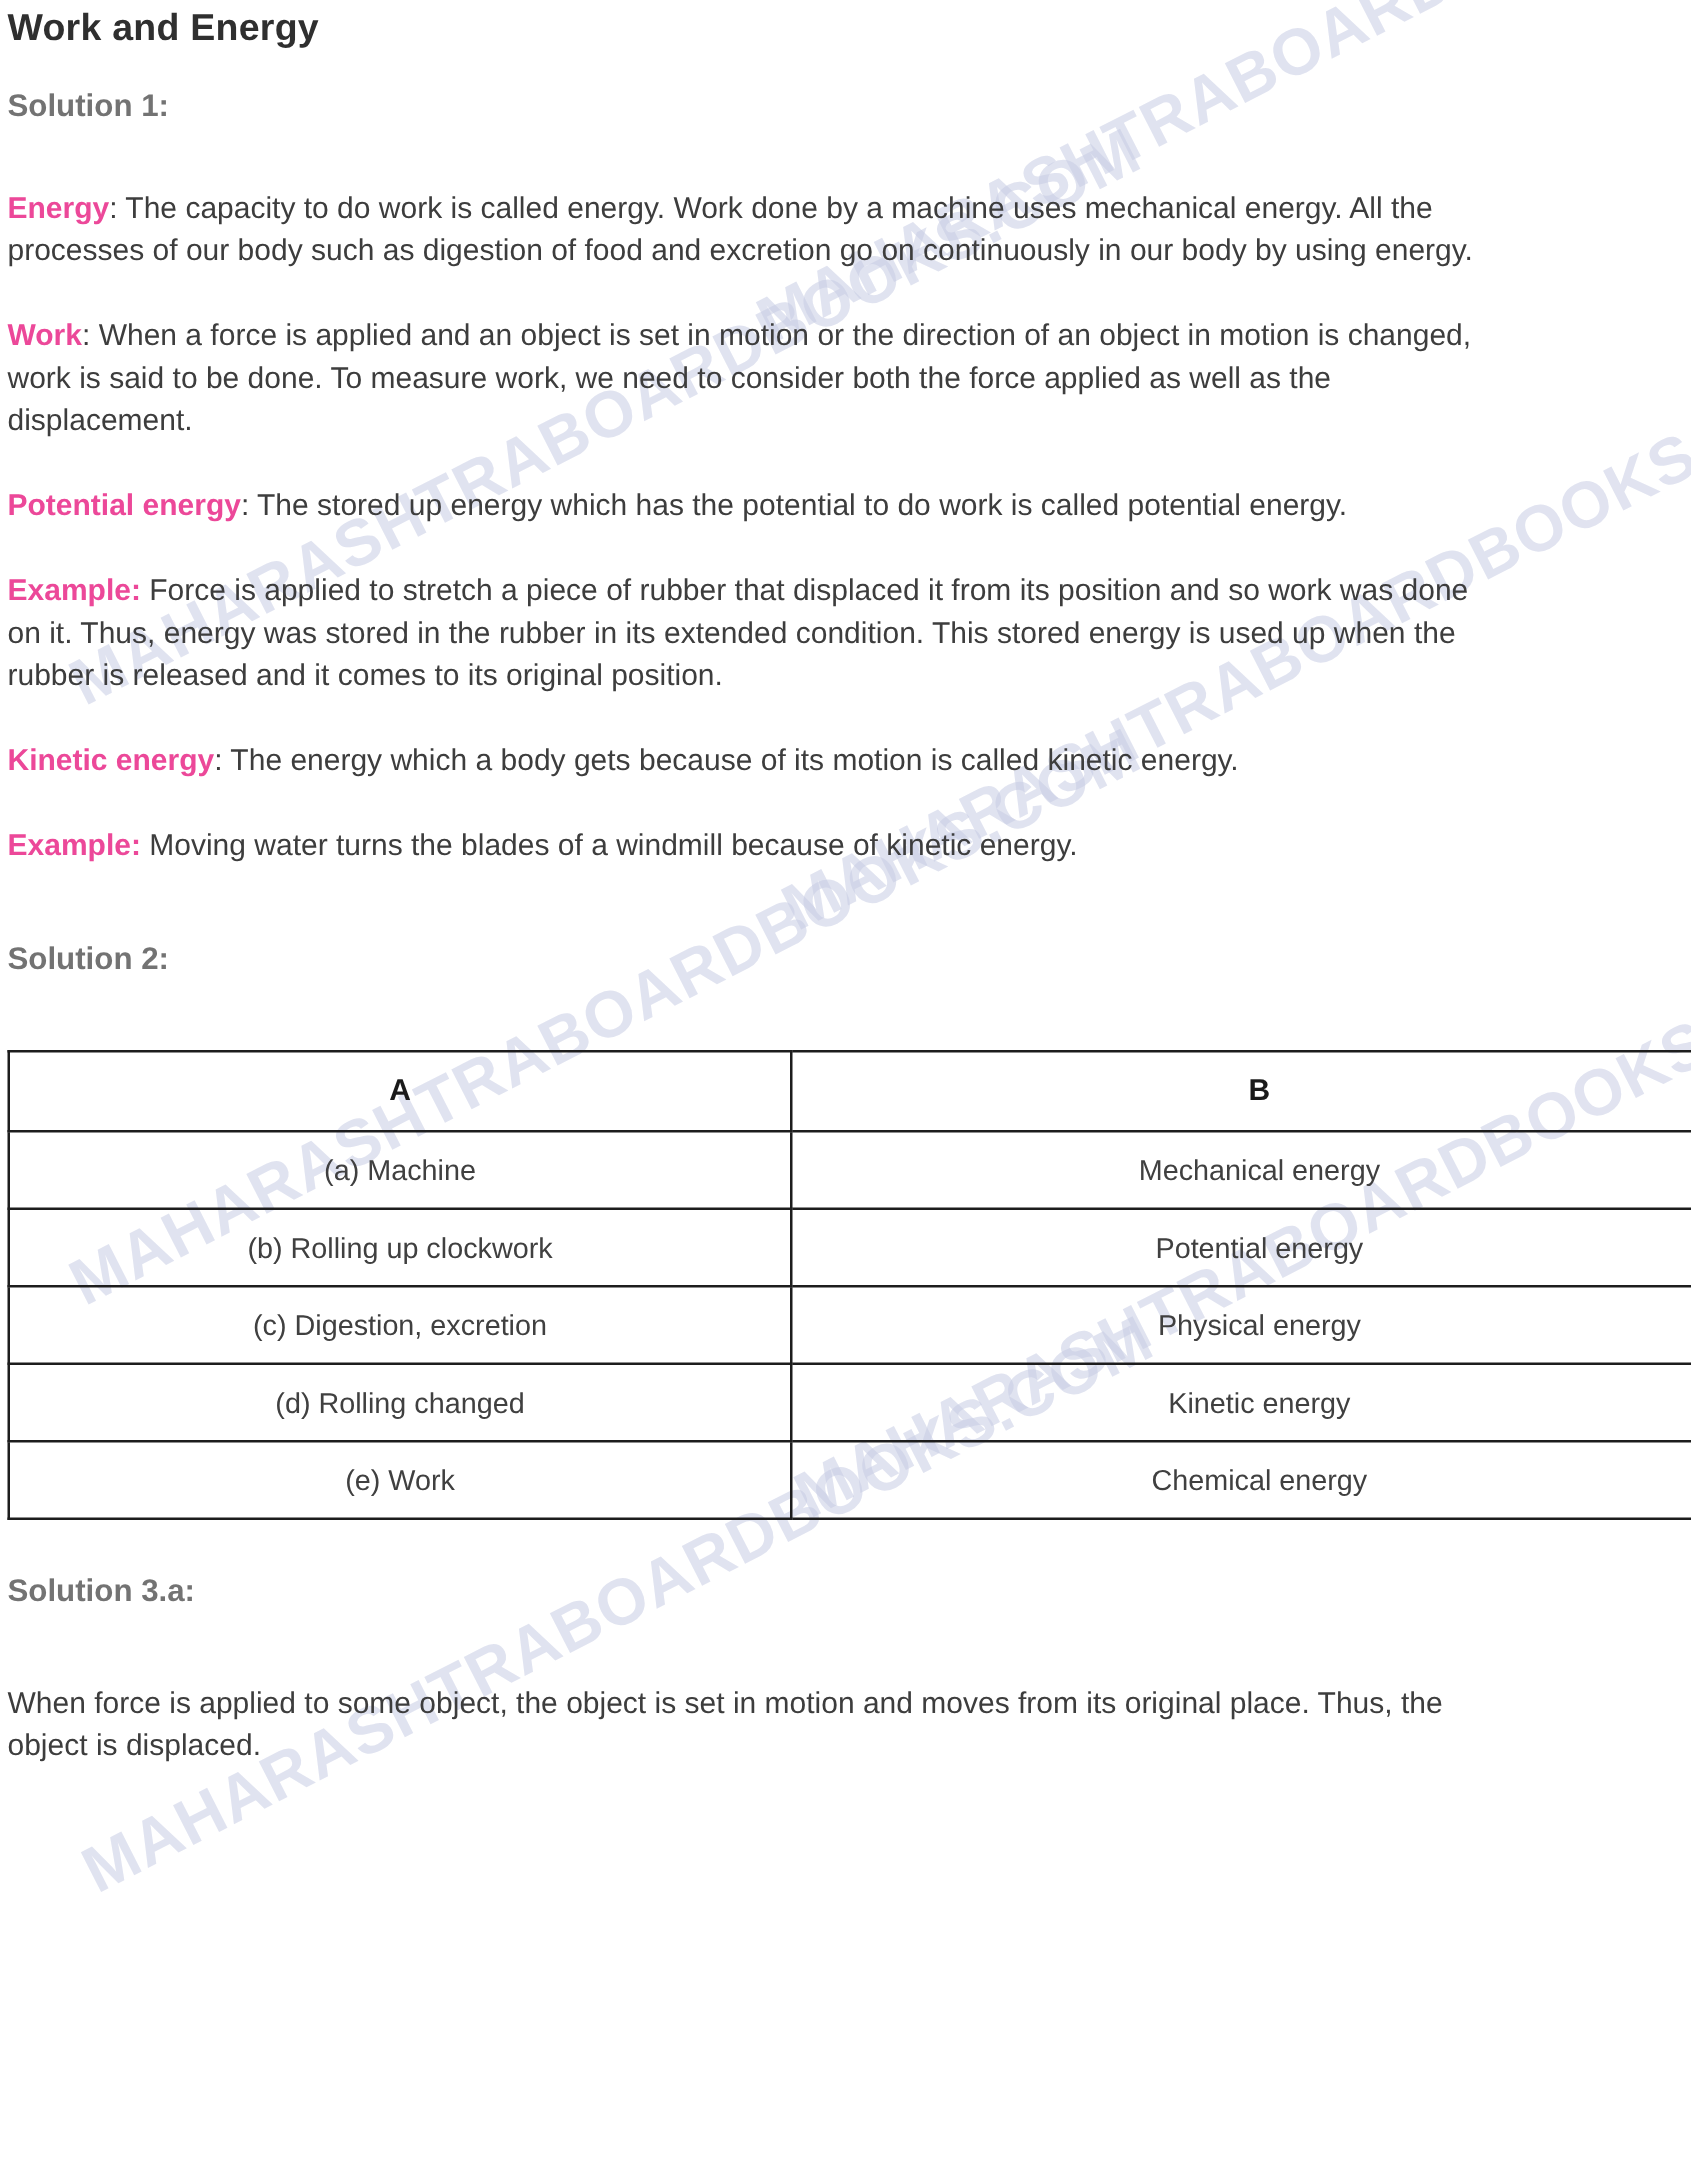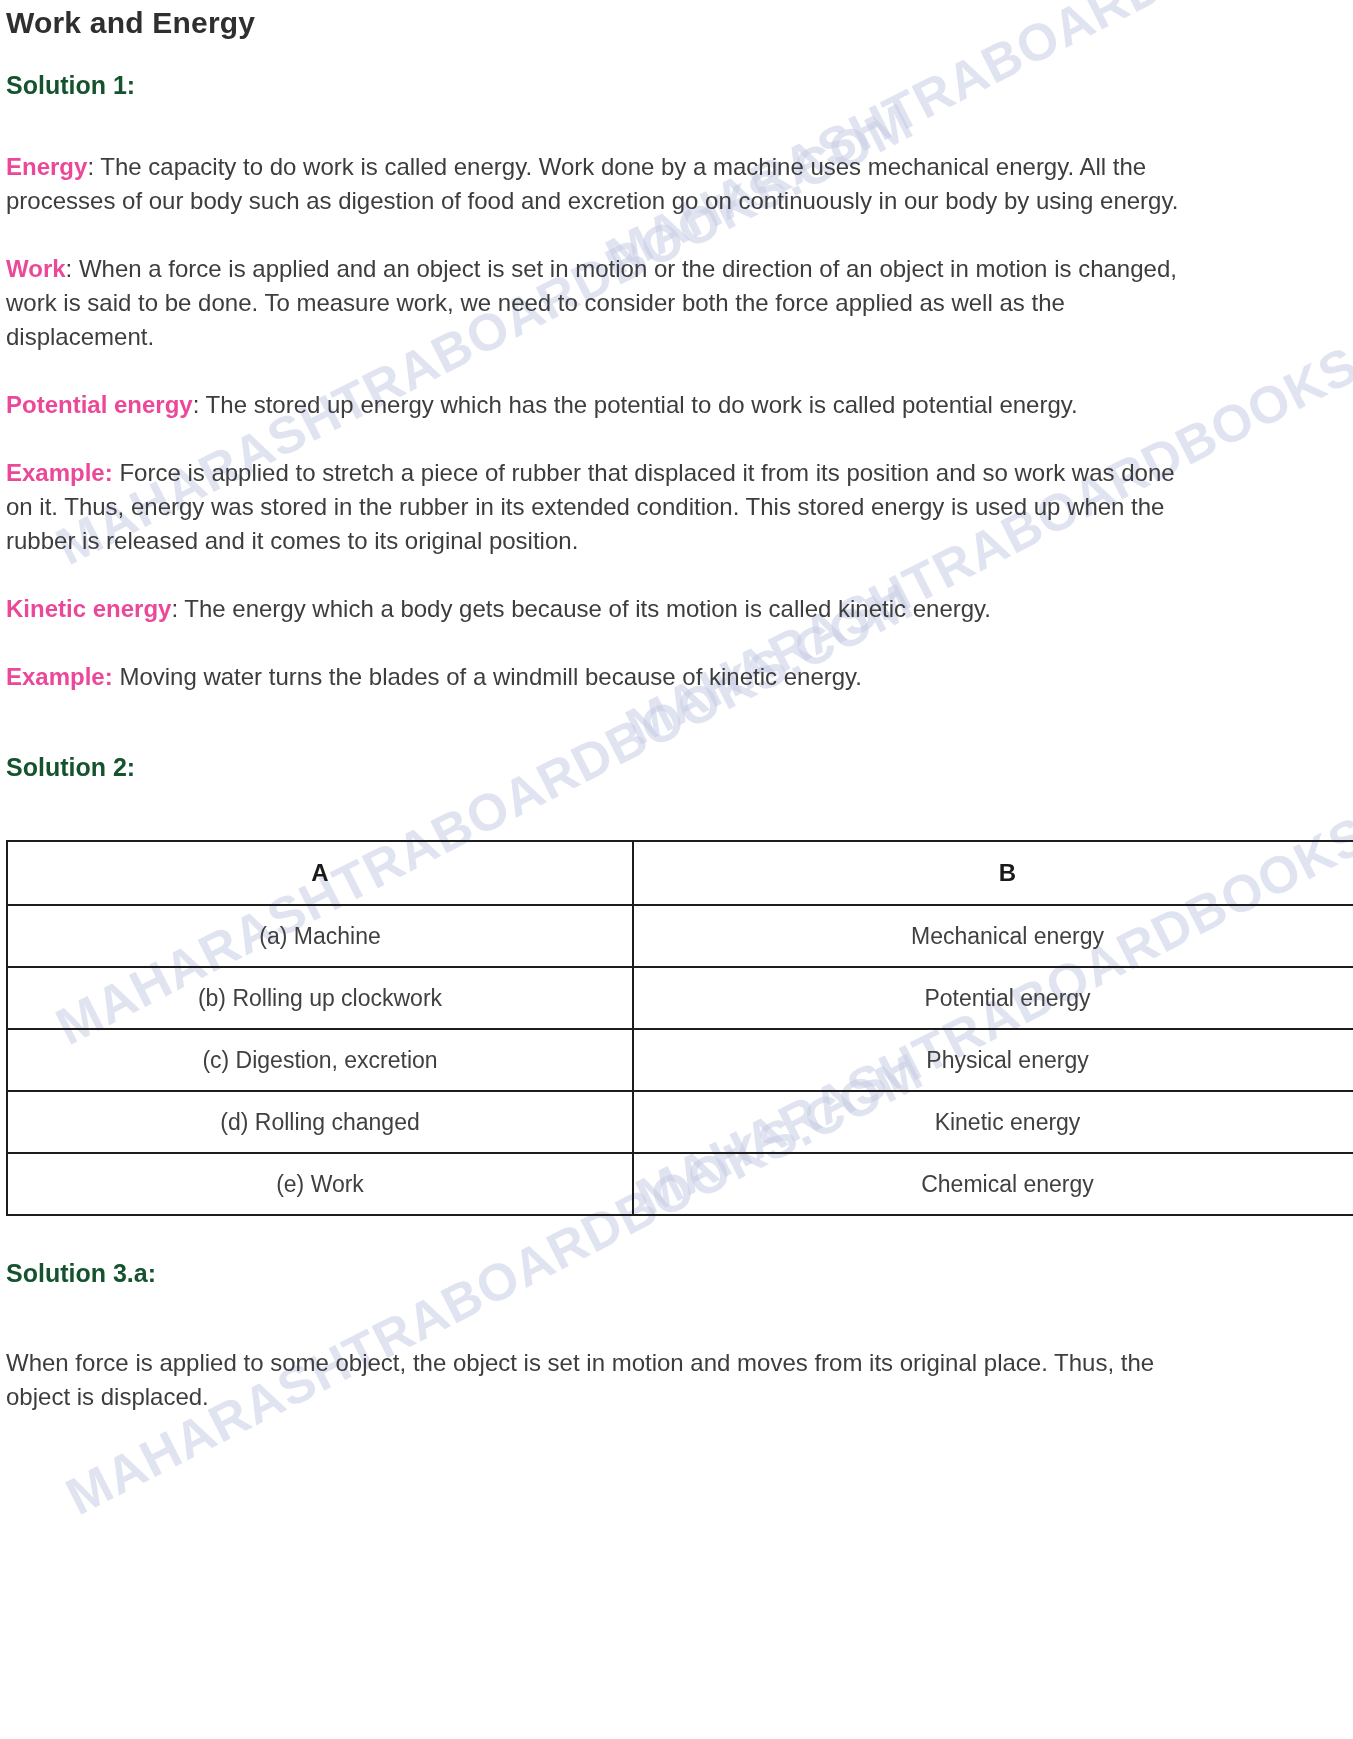--- a/index.html
+++ b/index.html
@@ -50,21 +50,21 @@
     font-weight: bold;
     color: #2f2f2f;
     margin: 4px 0 0 0;
     line-height: 1.25;
     letter-spacing: 0.2px;
   }
 
   .sol-heading {
     font-size: 25px;
     font-weight: bold;
-    color: #14532d;
+    color: #737373;
     margin: 0;
     line-height: 1.2;
   }
 
   .para {
     font-size: 24px;
     line-height: 1.42;
     color: #3d3d3d;
     margin: 0;
     max-width: 1180px;

